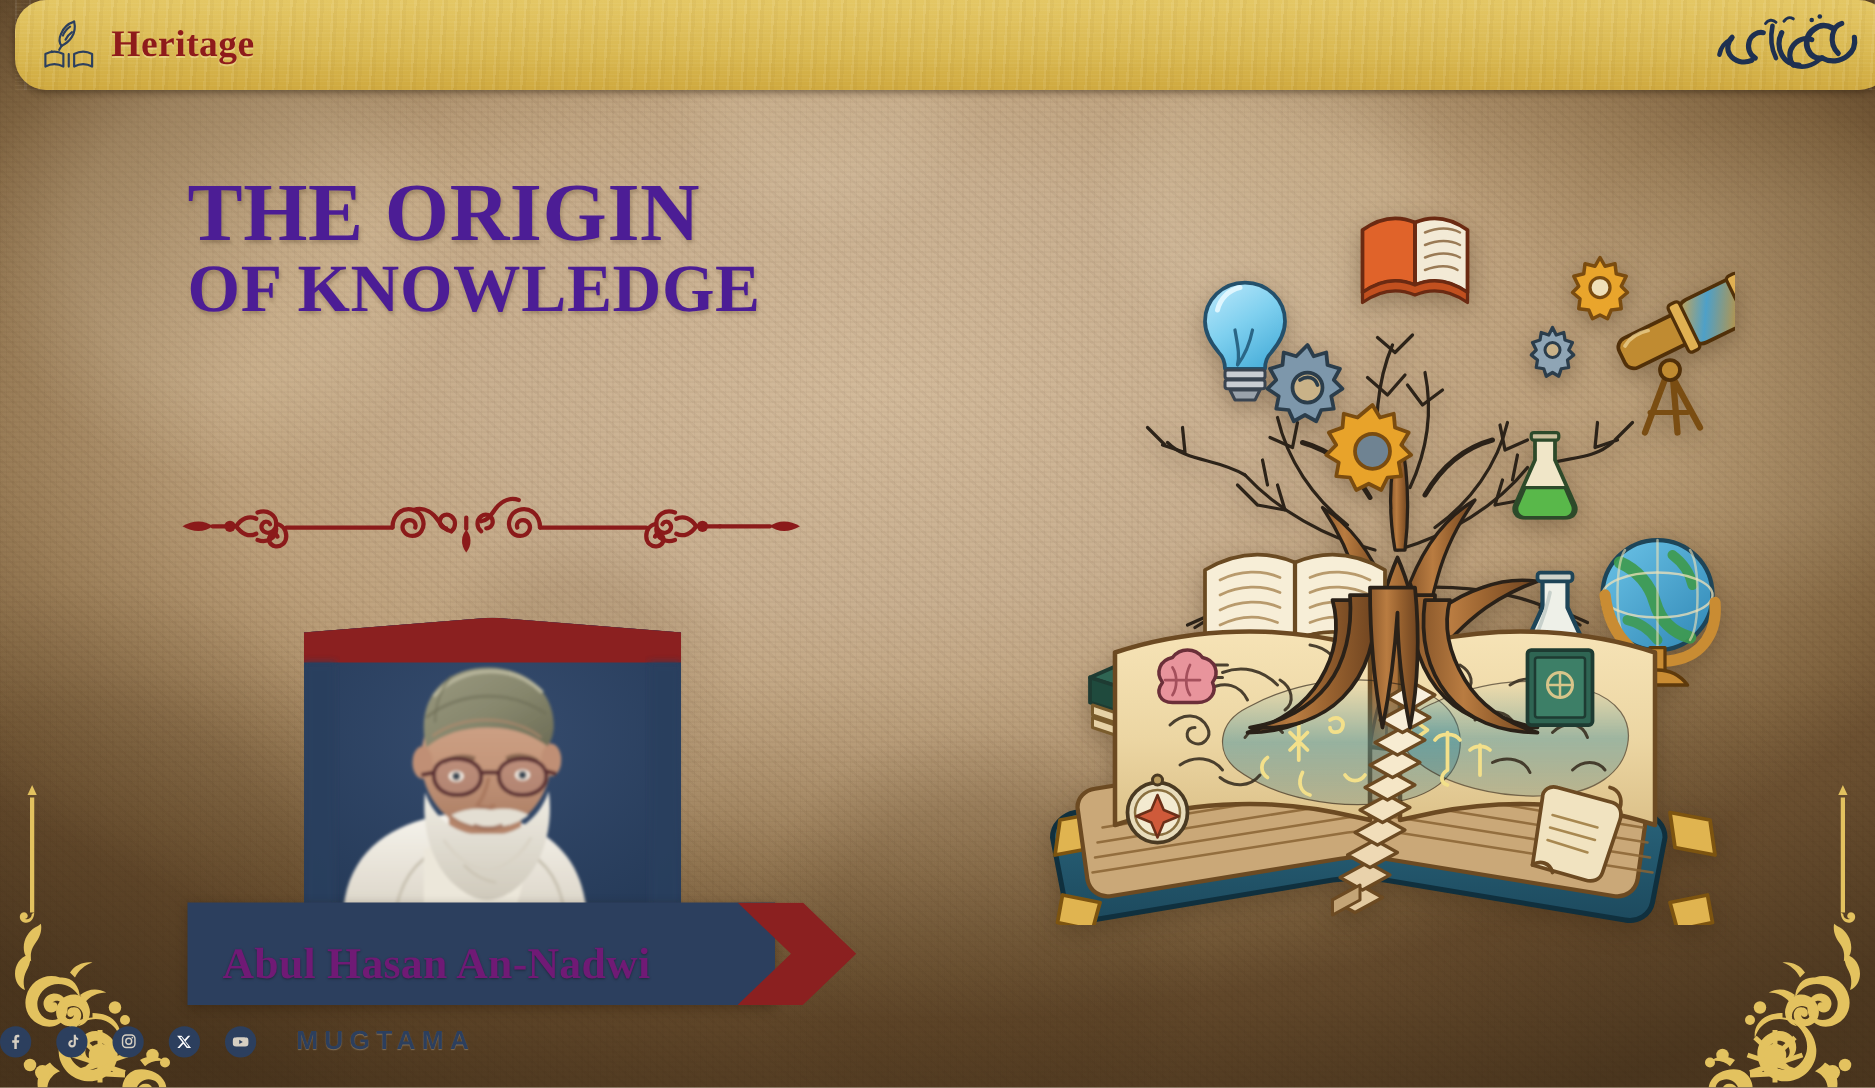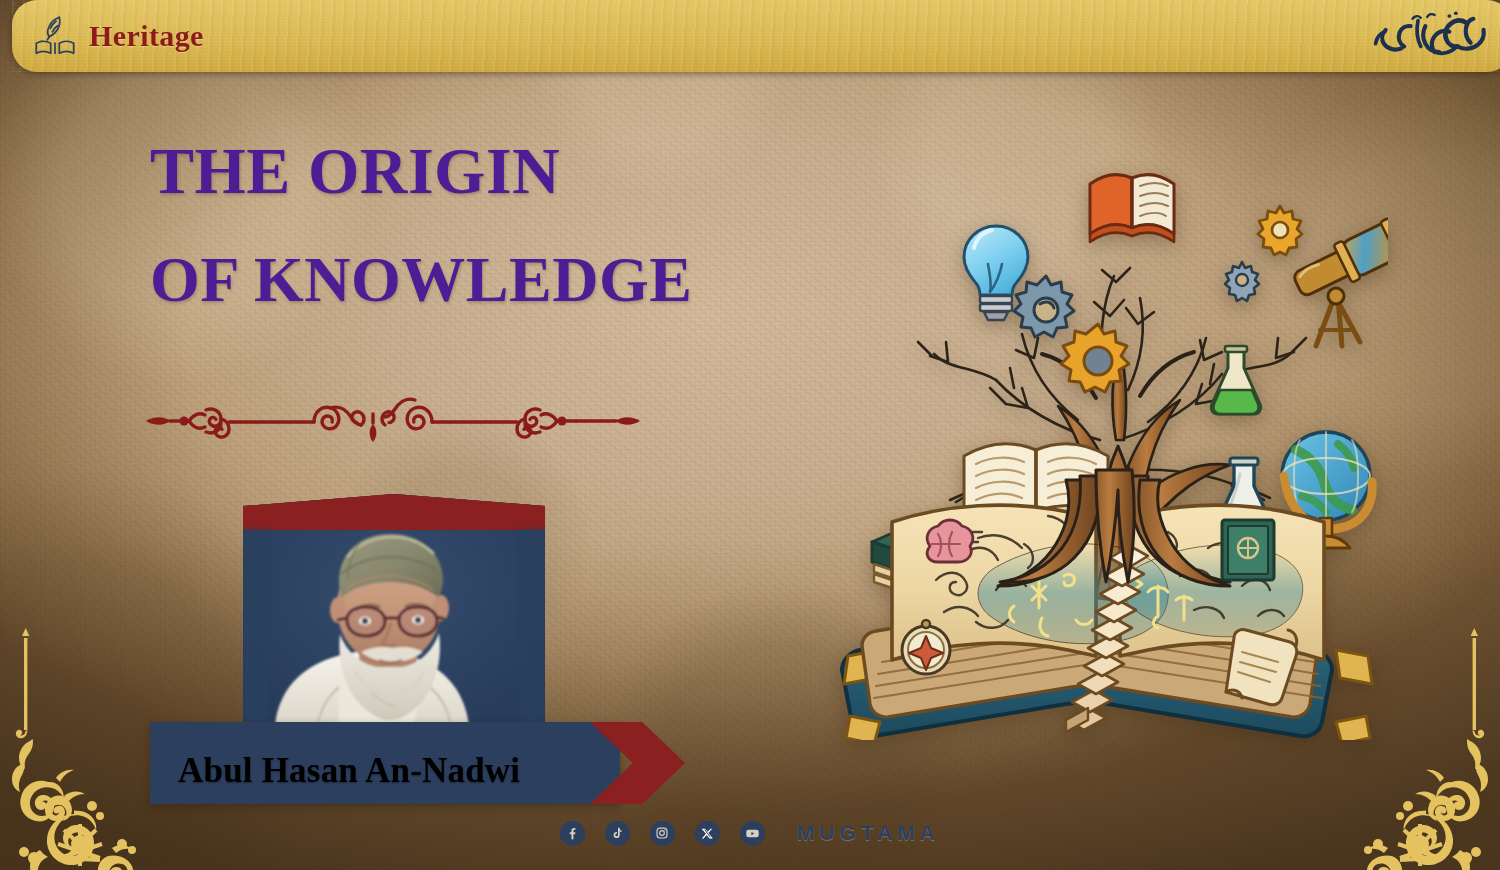--- a/index.html
+++ b/index.html
@@ -91,21 +91,21 @@
   .title-line{
     font-family:"Liberation Serif", serif;
     font-weight:bold;
     color:#4c1d95;
     font-size:66px;
     line-height:1.0;
     letter-spacing:.5px;
     text-shadow:1px 2px 3px rgba(70,50,24,.28);
     white-space:nowrap;
   }
-  .title-line.l2{ margin-top:44px; font-size:64px; }
+  .title-line.l2{ font-size:54px; }
 
   #divider{
     position:absolute; left:140px; top:394px; z-index:10;
     width:530px; height:54px;
   }
 
   
   #portrait-card{
     position:absolute; left:243px; top:494px; width:302px; height:232px; z-index:11;
   }
@@ -132,36 +132,36 @@
   }
   .nb-chev{
     position:absolute; left:440px; top:0; width:95px; height:82px;
     background:#8b2020;
     clip-path:polygon(0 0, 55% 0, 100% 50%, 55% 100%, 0 100%, 45% 50%);
   }
   .nb-text{
     position:absolute; left:28px; top:0; height:98px; width:430px;
     display:flex; align-items:center;
     font-family:"Liberation Serif", serif;
-    font-weight:bold; font-size:35px; color:#000000;
+    font-weight:bold; font-size:35px; color:#701a75;
     letter-spacing:.2px;
     text-shadow:0 1px 2px rgba(0,0,0,.35);
     z-index:2;
   }
 
   
   #artwork{
     position:absolute; left:828px; top:140px; width:560px; height:600px; z-index:8;
     filter: drop-shadow(0 6px 10px rgba(60,40,18,.35));
   }
 
   
   #footer{
     position:absolute; left:0; bottom:20px; width:1500px; height:34px;
-    display:flex; align-items:center; justify-content:center; gap:20px; z-index:14;
+    display:flex; align-items:center; justify-content:flex-start; gap:20px; z-index:14;
   }
   .soc{
     width:25px; height:25px; border-radius:50%;
     background:#2c3f5e; display:flex; align-items:center; justify-content:center;
     flex:0 0 auto;
   }
   .soc svg{ display:block; }
   .brandmark{
     font-family:"Liberation Sans", sans-serif;
     font-weight:bold; font-size:21px; color:#2c3f5e;

